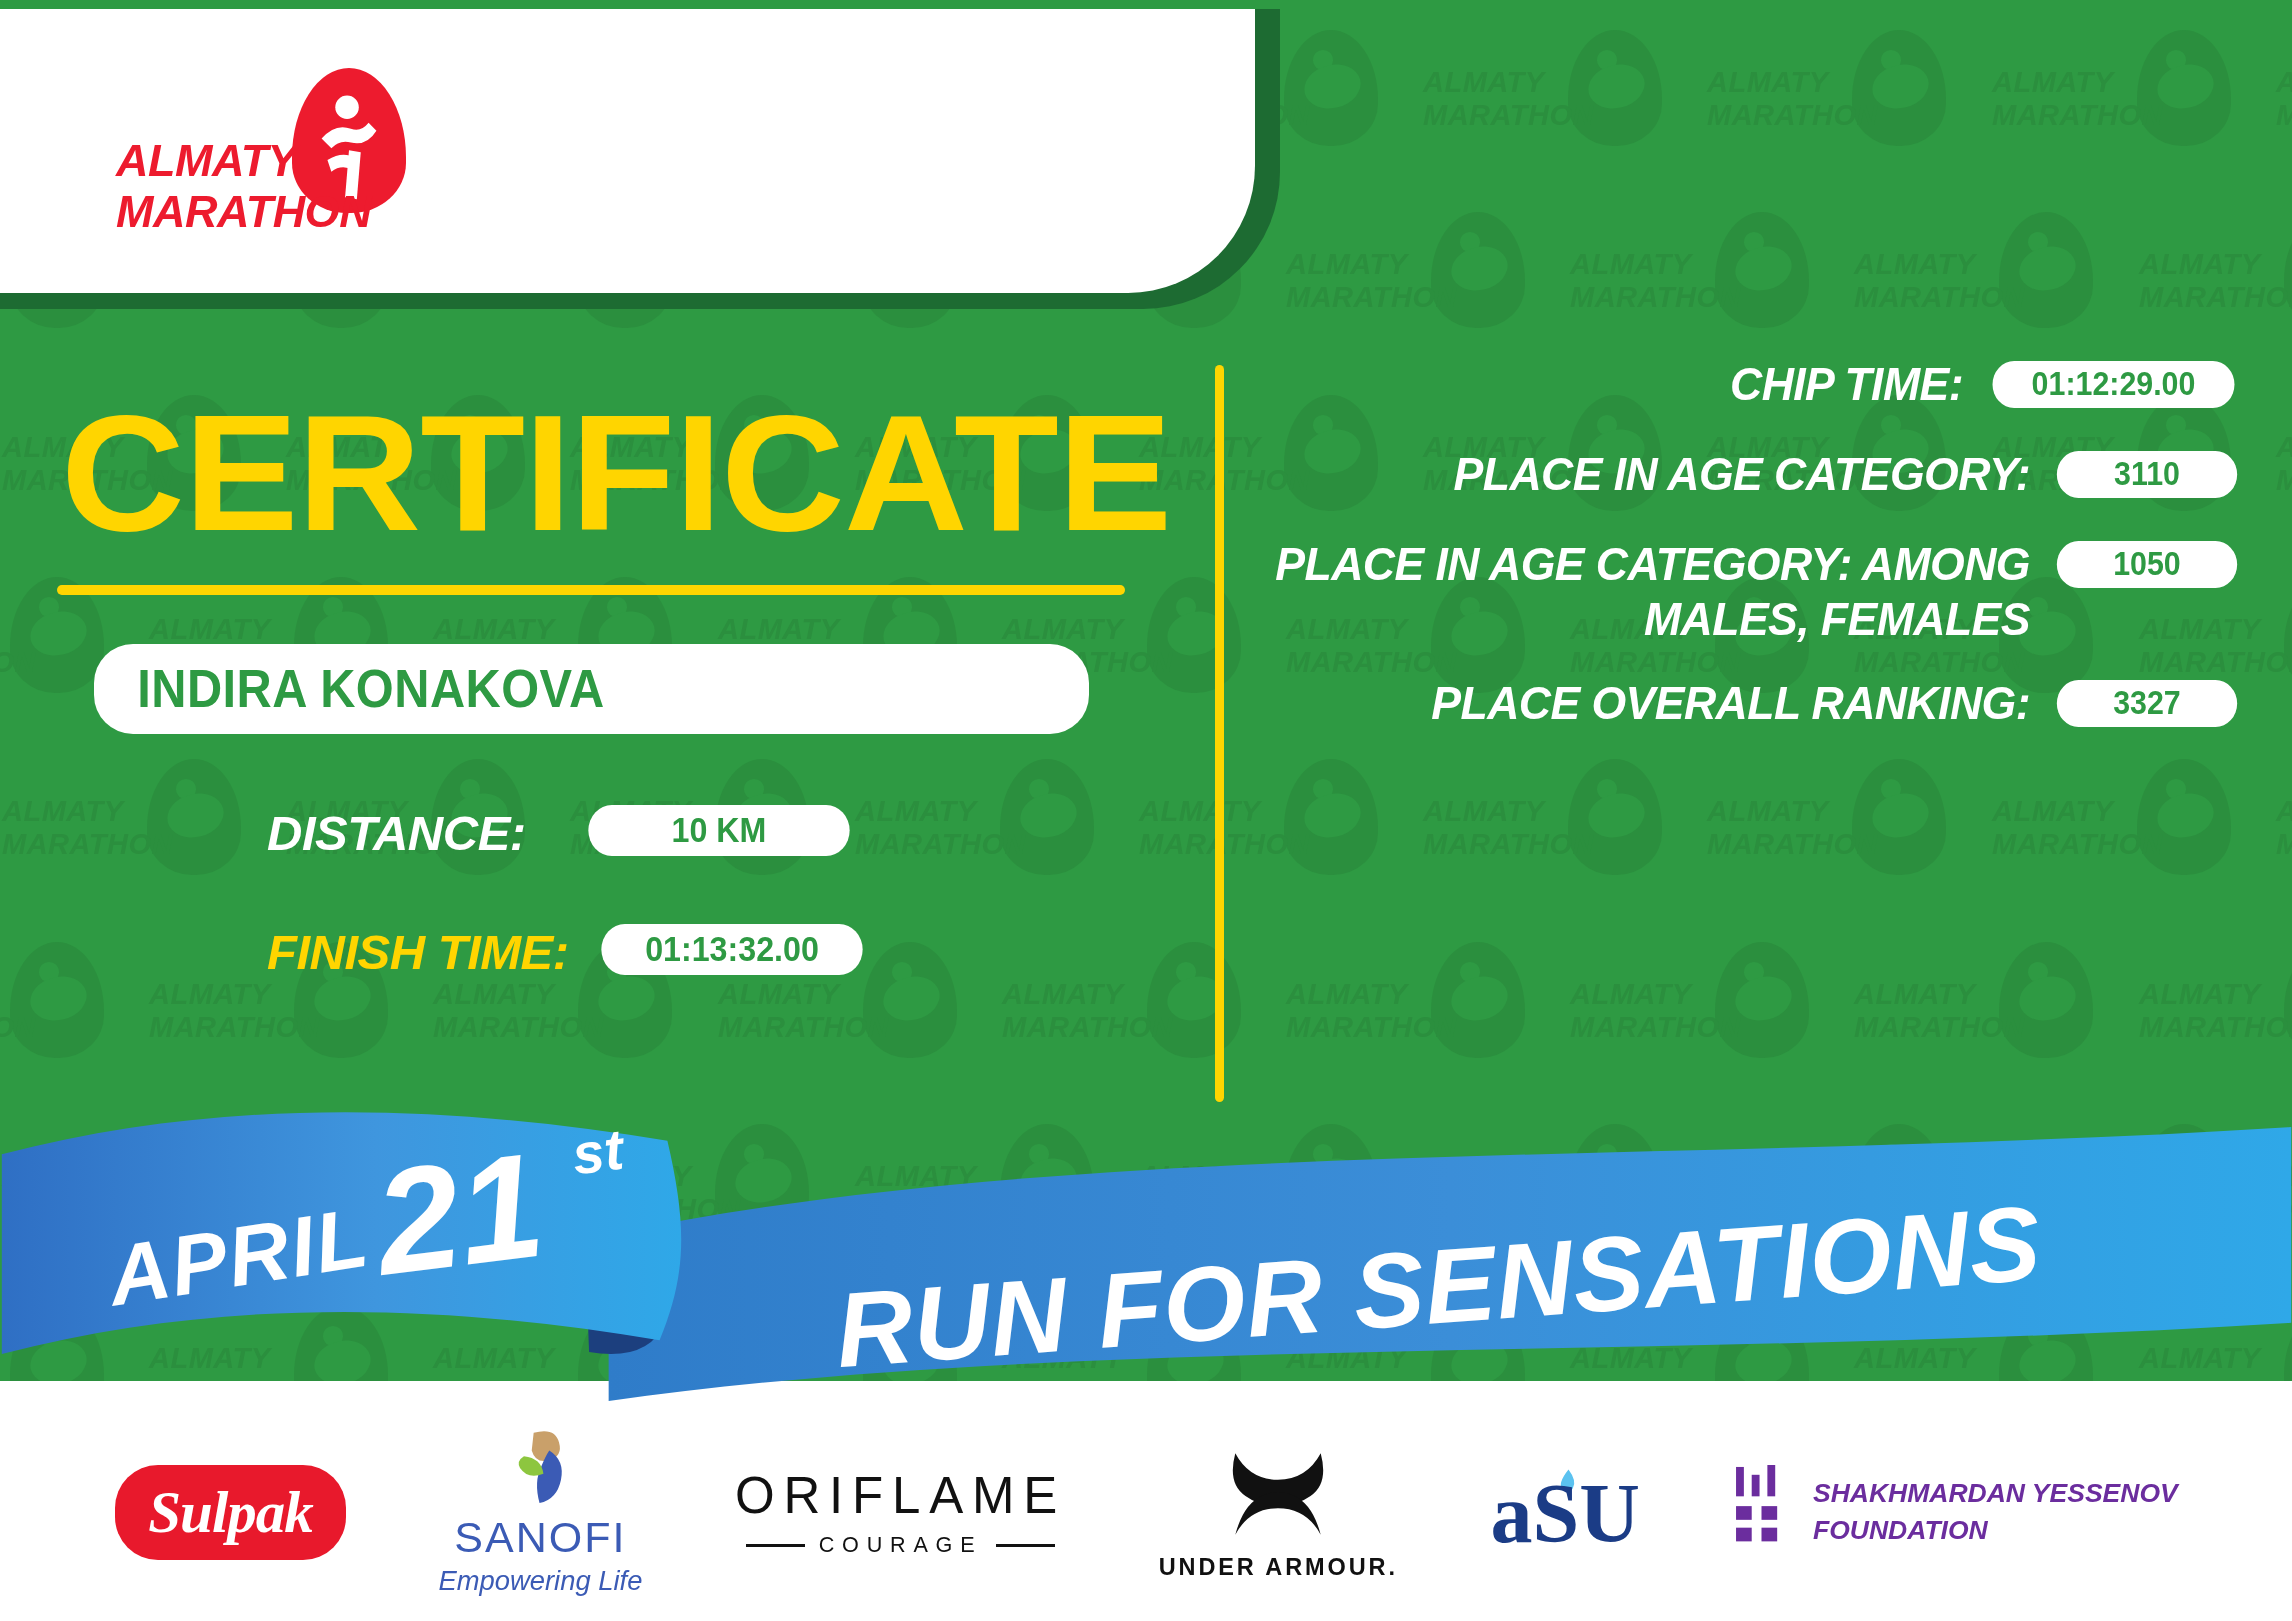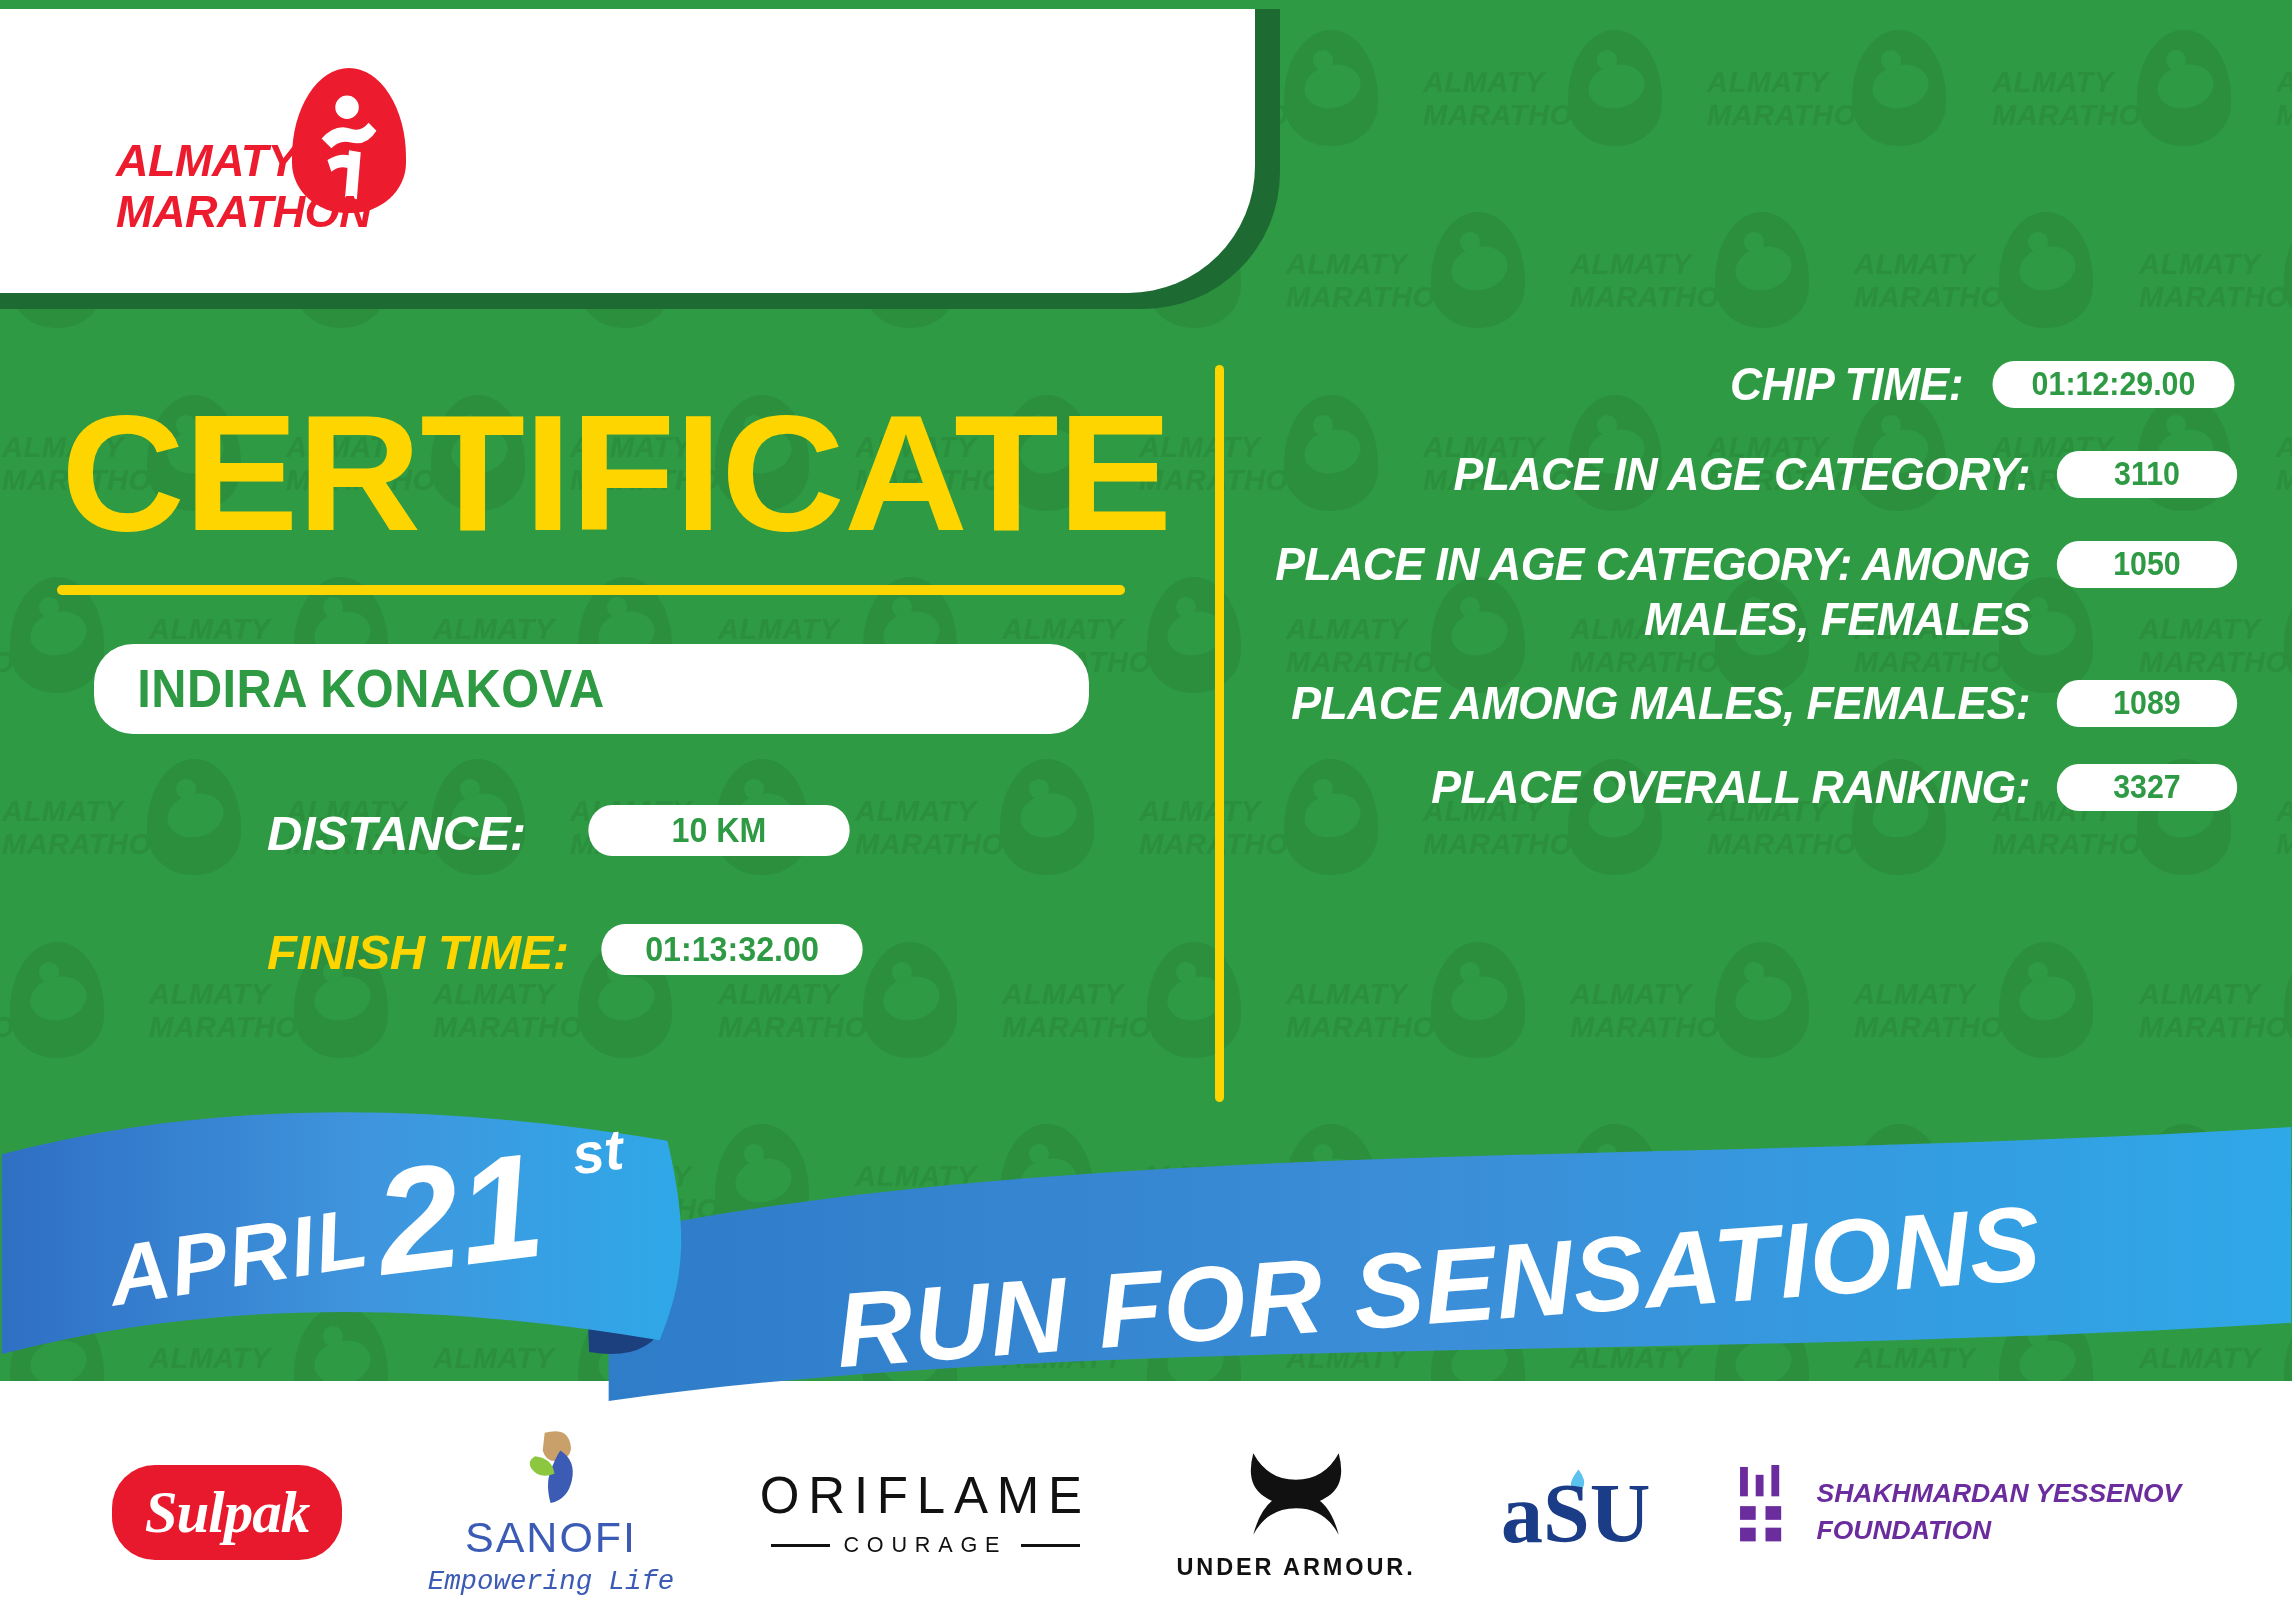--- a/index.html
+++ b/index.html
@@ -101,21 +101,21 @@
     display:flex;align-items:center;justify-content:space-around;padding:0 69px;
     box-sizing:border-box;z-index:35;}
   .sp{display:flex;flex-direction:column;align-items:center;justify-content:center;}
 
   .sp-sulpak{background:#e8192c;border-radius:43px;padding:13px 33px;}
   .sp-sulpak span{color:#fff;font-weight:700;font-size:59px;font-family:"Liberation Serif",serif;
     font-style:italic;letter-spacing:-1px;}
   .sp-sanofi-mark{width:73px;height:80px;position:relative;margin-bottom:5.9px;}
   .sp-sanofi-name{color:#3b5bb5;font-weight:400;font-size:43px;letter-spacing:2px;
     font-family:"Liberation Sans",sans-serif;}
-  .sp-sanofi-tag{color:#3b5bb5;font-size:27.4px;font-style:italic;font-family:Liberation Mono, monospace;margin-top:3.9px;}
+  .sp-sanofi-tag{color:#3b5bb5;font-size:27.4px;font-style:italic;font-family:Liberation Sans, sans-serif;margin-top:3.9px;}
   .sp-ori-name{color:#111;font-size:51px;letter-spacing:8.8px;font-family:"Liberation Sans",sans-serif;font-weight:400;}
   .sp-ori-sub{display:flex;align-items:center;gap:13.7px;margin-top:7.8px;}
   .sp-ori-sub .ln{width:59px;height:2.9px;background:#111;}
   .sp-ori-sub span{color:#111;font-size:21.6px;letter-spacing:7.8px;font-family:"Liberation Sans",sans-serif;}
   .sp-ua-name{color:#111;font-weight:700;font-size:23.5px;letter-spacing:2.9px;margin-top:9.8px;
     font-family:"Liberation Sans",sans-serif;}
   .sp-asu{color:#1b3c86;font-weight:700;font-size:84px;font-family:"Liberation Serif",serif;line-height:84px;}
   .sp-shak-wrap{display:flex;align-items:center;gap:21.6px;}
   .sp-shak-text{color:#6b2d9e;font-weight:700;font-size:26.5px;line-height:37px;font-style:italic;
     font-family:"Liberation Sans",sans-serif;}
@@ -684,24 +684,20 @@
       <div class="rrow" style="margin-top:35px;">
         <div class="rlabel">PLACE IN AGE CATEGORY:</div>
         <div class="rpill">3110</div>
       </div>
 
       <div class="rrow" style="margin-top:35px;">
         <div class="rlabel two">PLACE IN AGE CATEGORY: AMONG MALES, FEMALES</div>
         <div class="rpill">1050</div>
       </div>
 
-      <div class="rrow" style="margin-top:29px;">
-        <div class="rlabel two">PLACE AMONG MALES, FEMALES:</div>
-        <div class="rpill">1089</div>
-      </div>
 
       <div class="rrow" style="margin-top:29px;">
         <div class="rlabel">PLACE OVERALL RANKING:</div>
         <div class="rpill">3327</div>
       </div>
 
     </div>
   </div>
 
   <div class="ribbon-wrap">

